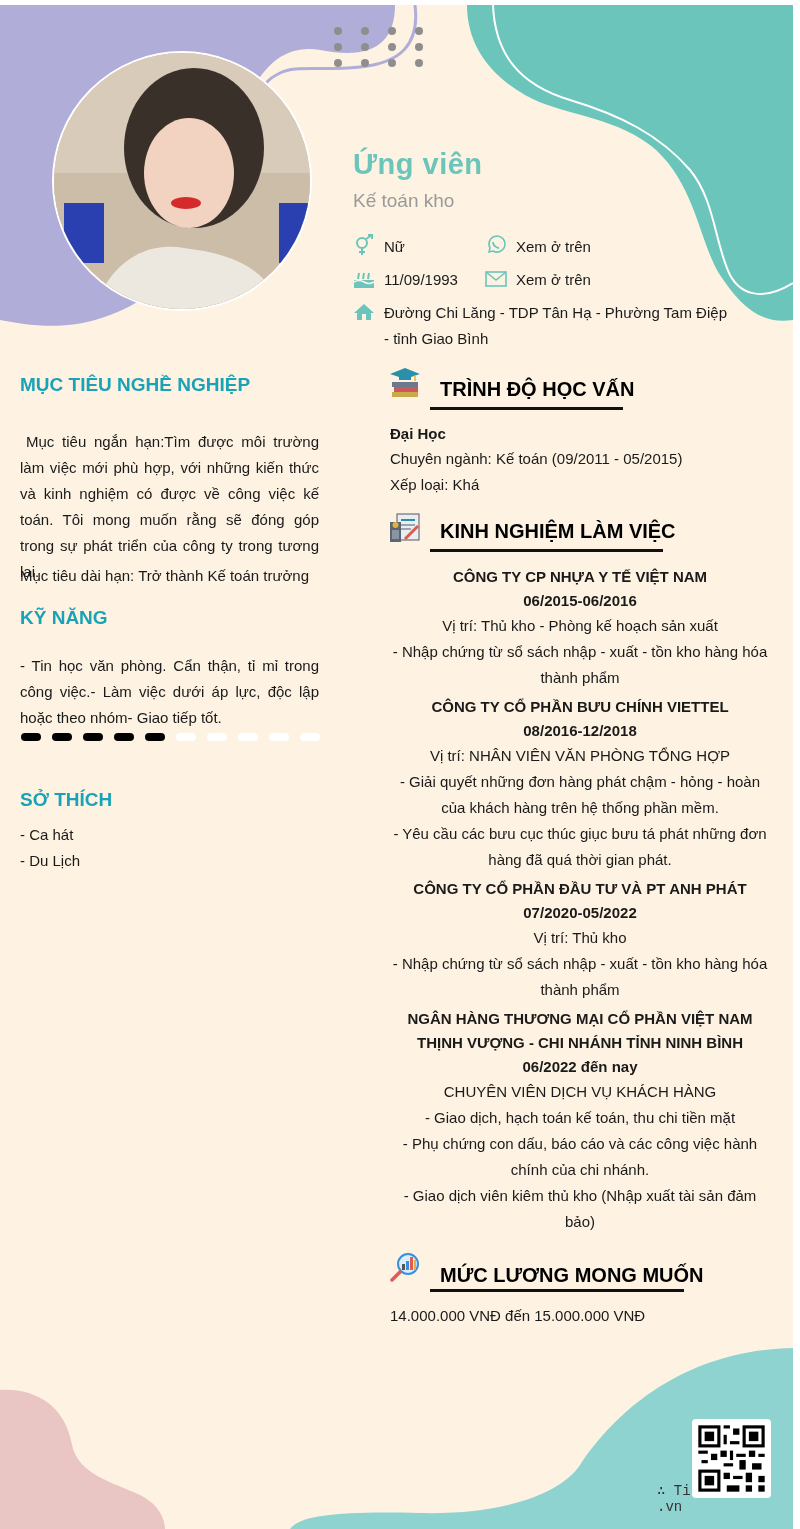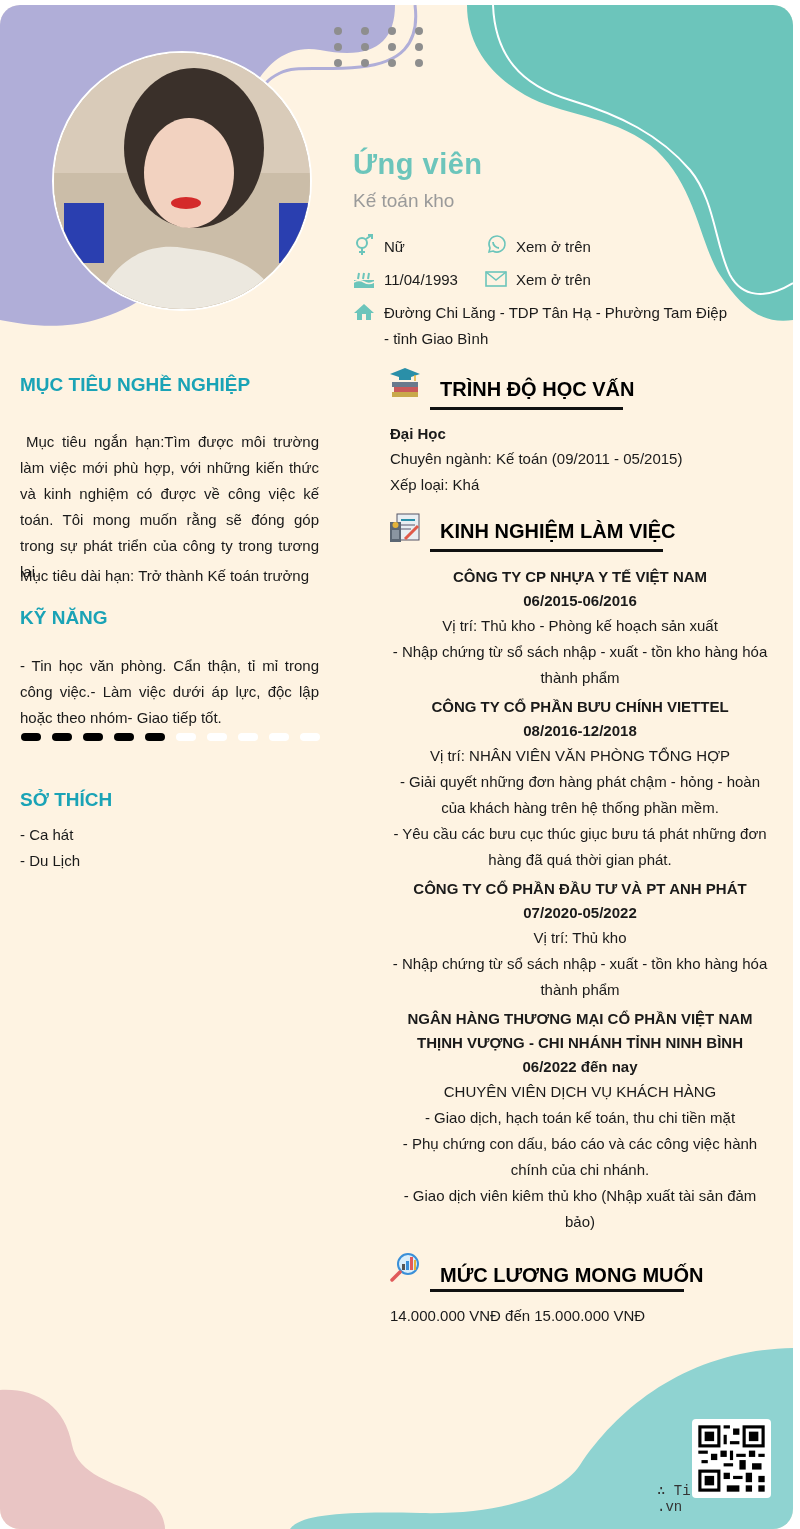--- a/index.html
+++ b/index.html
@@ -1,17 +1,17 @@
 <!DOCTYPE html>
 <html><head>
 <meta charset="utf-8">
 <style>
   html, body { margin:0; padding:0; background:#ffffff; }
   body { width:800px; height:1529px; position:relative; overflow:hidden; font-family:"Liberation Sans", sans-serif; }
-  .page { position:absolute; left:0; top:5px; width:793px; height:1524px; background:#fef3e2; overflow:hidden;border-radius:20px; }
+  .page { position:absolute; left:0; top:5px; width:793px; height:1524px; background:#fef3e2; overflow:hidden; }
   .bg-svg { position:absolute; left:0; top:0; width:793px; height:1524px; }
   .abs { position:absolute; }
   .avatar { position:absolute; left:52px; top:46px; width:260px; height:260px; border-radius:50%; overflow:hidden; background:#cfc3b3; border:2px solid #fff; box-sizing:border-box; }
   .name { position:absolute; left:353px; top:143px; font-size:29px; font-weight:bold; color:#6cc5bb; letter-spacing:0.5px; }
   .role { position:absolute; left:353px; top:185px; font-size:19px; color:#9a9a9a; }
   .info { position:absolute; font-size:15px; color:#1a1a1a; }
   .icon { position:absolute; width:22px; height:22px; }
   .sec-title-left { position:absolute; left:20px; font-size:19px; font-weight:bold; color:#1aa3b6; }
   .para { position:absolute; left:20px; width:299px; font-size:15px; line-height:26px; color:#1a1a1a; text-align:justify; }
   .skill-dots { position:absolute; left:21px; top:728px; display:flex; gap:11px; }
@@ -90,21 +90,21 @@
   </svg>
   <div class="info" style="left:516px;top:233px">Xem ở trên</div>
 
   <svg class="icon" style="left:353px;top:263px" viewBox="0 0 22 22">
     <rect x="1" y="12" width="20" height="8" fill="#6cc5bb"></rect>
     <path d="M1,14 Q6,11 11,14 Q16,17 21,14" fill="none" stroke="#fef3e2" stroke-width="1.5"></path>
     <line x1="6" y1="5" x2="5" y2="11" stroke="#6cc5bb" stroke-width="2"></line>
     <line x1="11" y1="5" x2="10" y2="11" stroke="#6cc5bb" stroke-width="2"></line>
     <line x1="16" y1="5" x2="15" y2="11" stroke="#6cc5bb" stroke-width="2"></line>
   </svg>
-  <div class="info" style="left:384px;top:266px">11/04/1993</div>
+  <div class="info" style="left:384px;top:266px">11/09/1993</div>
 
   <svg class="icon" style="left:485px;top:263px" viewBox="0 0 22 22">
     <rect x="1" y="4" width="20" height="14" fill="none" stroke="#6cc5bb" stroke-width="1.6"></rect>
     <polyline points="1,4 11,12 21,4" fill="none" stroke="#6cc5bb" stroke-width="1.6"></polyline>
   </svg>
   <div class="info" style="left:516px;top:266px">Xem ở trên</div>
 
   <svg class="icon" style="left:353px;top:296px" viewBox="0 0 22 22">
     <polygon points="11,3 1,12 4,12 4,19 18,19 18,12 21,12" fill="#6cc5bb"></polygon>
     <rect x="9" y="13" width="4" height="6" fill="#fef3e2"></rect>

